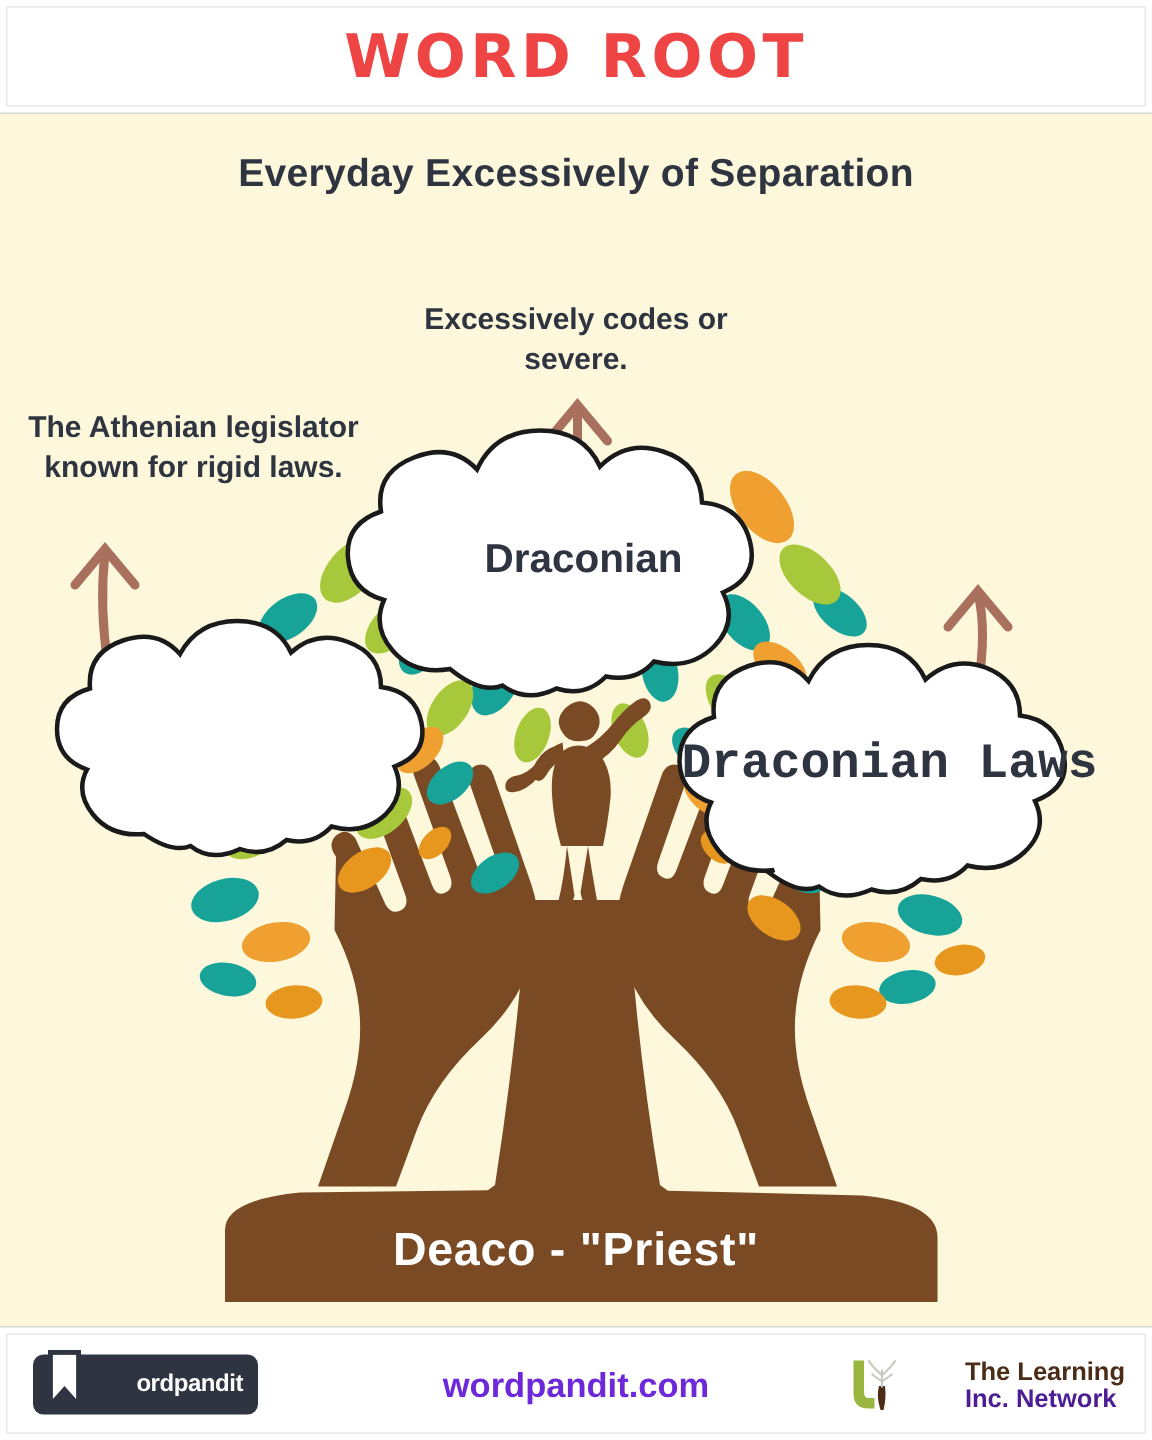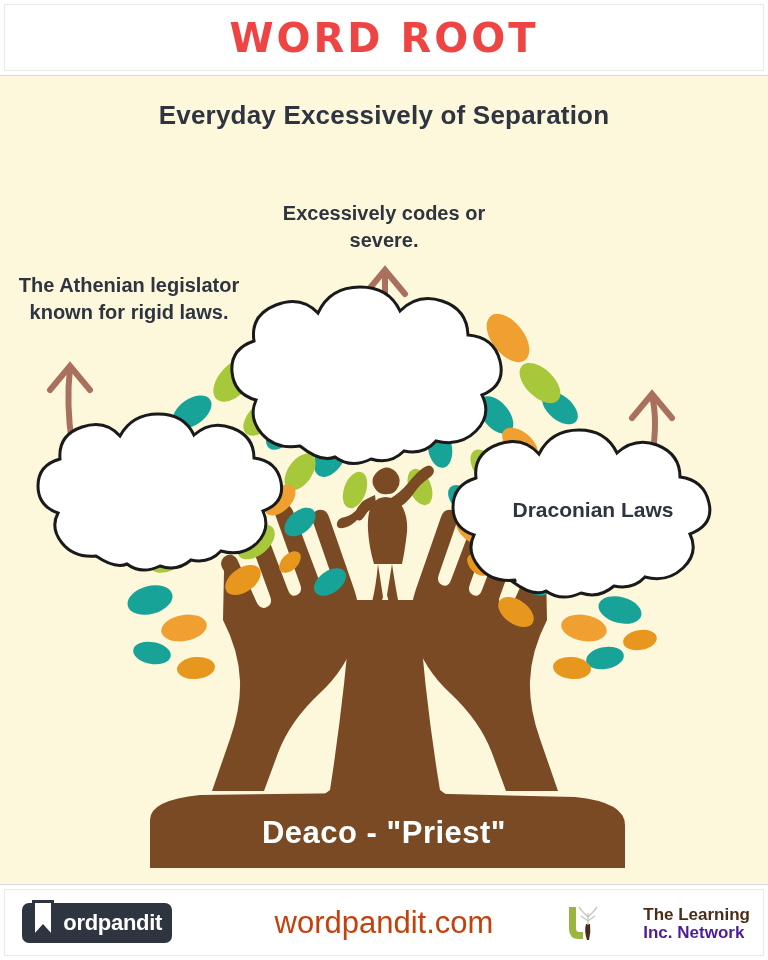--- a/index.html
+++ b/index.html
@@ -50,21 +50,21 @@
     position:absolute;left:0;top:0;width:100%;height:100%;
     display:flex;align-items:center;justify-content:center;
     text-align:center;color:#2E3440;font-weight:bold;line-height:1.15;
     pointer-events:none;
   }
   #cloud-top{left:228px;top:300px;width:322px;height:146px;}
   #cloud-top .cloud-label{font-size:27px;}
   #cloud-left{left:20px;top:422px;width:274px;height:136px;}
   #cloud-left .cloud-label{font-size:27px;}
   #cloud-right{left:452px;top:430px;width:282px;height:152px;}
-  #cloud-right .cloud-label{font-size:21px;padding-top:4px;}
+  #cloud-right .cloud-label{font-size:33px;padding-top:4px;font-family:Liberation Mono, monospace;}
 
   
   .root-label{
     position:absolute;left:0;top:815px;width:768px;text-align:center;
     font-size:31px;font-weight:bold;color:#ffffff;letter-spacing:.5px;
   }
 
   
   .footer{
     position:absolute;left:0;bottom:0;width:768px;height:76px;
@@ -74,34 +74,34 @@
   .footer:after{
     content:"";position:absolute;left:4px;right:4px;top:4px;bottom:4px;
     border:1px solid #e9e9e9;pointer-events:none;
   }
   .wp-logo{
     position:absolute;left:22px;top:18px;width:150px;height:40px;
     background:#2E3440;border-radius:7px;
     display:flex;align-items:center;justify-content:flex-end;
     padding-right:10px;box-sizing:border-box;
   }
-  .wp-logo-text{color:#ffffff;font-size:22px;font-weight:bold;letter-spacing:-.3px;}
+  .wp-logo-text{color:#ffffff;font-size:16px;font-weight:bold;letter-spacing:-.3px;}
   .wp-bookmark{
     position:absolute;left:10px;top:-3px;width:22px;height:36px;background:#2E3440;
     clip-path:polygon(0 0,100% 0,100% 100%,50% 72%,0 100%);
   }
   .wp-bookmark:before{
     content:"";position:absolute;left:3px;top:3px;width:16px;height:30px;
     background:#ffffff;
     clip-path:polygon(0 0,100% 0,100% 100%,50% 70%,0 100%);
   }
   .footer-url{
     position:absolute;left:0;top:0;width:768px;height:76px;
     display:flex;align-items:center;justify-content:center;
-    font-size:31px;font-weight:normal;color:#c2410c;
+    font-size:23px;font-weight:bold;color:#6d28d9;
   }
   .tln{
     position:absolute;right:18px;top:18px;height:42px;
     display:flex;align-items:center;gap:8px;
   }
   .tln-text{line-height:1.08;margin-left:32px;}
   .tln-l1{font-size:17px;font-weight:bold;color:#4A2C17;white-space:nowrap;}
   .tln-l2{font-size:17px;font-weight:bold;color:#4c1d95;white-space:nowrap;}
 </style>
 </head>
@@ -229,20 +229,23 @@
     <g fill="#ffffff" stroke="#1a1a1a" stroke-width="3">
       <path d="M300 446 q-24 4 -38 -12 q-14 -16 -6 -34 q-22 -6 -24 -28 q-2 -23 22 -31 q-4 -26 22 -36 q25 -10 42 8 q12 -26 42 -26 q29 0 40 24 q18 -18 42 -10 q25 8 26 34 q26 2 32 26 q6 24 -18 34 q10 20 -6 36 q-16 16 -40 10 q-12 14 -32 10 q-14 14 -33 8 q-20 10 -36 -2 q-14 6 -35 -11 Z"></path>
       <path d="M96 556 q-22 2 -34 -13 q-12 -15 -4 -30 q-20 -7 -20 -27 q0 -21 22 -27 q-2 -24 22 -32 q23 -8 38 9 q12 -22 38 -22 q26 0 36 21 q17 -15 38 -7 q22 8 22 30 q23 3 27 24 q4 21 -18 29 q8 18 -6 32 q-15 14 -36 8 q-12 13 -30 9 q-14 12 -31 6 q-19 9 -33 -2 q-12 5 -31 -8 Z"></path>
       <path d="M516 580 q-24 3 -37 -13 q-13 -16 -5 -32 q-21 -7 -21 -28 q0 -22 23 -29 q-3 -25 23 -34 q24 -8 40 10 q12 -24 40 -24 q27 0 38 23 q18 -16 40 -8 q23 9 23 32 q24 3 29 26 q5 22 -19 31 q9 19 -7 34 q-16 15 -38 9 q-12 13 -31 9 q-15 13 -33 7 q-20 9 -35 -2 q-13 6 -33 -9 Z"></path>
     </g>
   </svg>
 
   <div class="callout callout-left">The Athenian legislator known for rigid laws.</div>
   <div class="callout callout-top">Excessively codes or severe.</div>
 
+  <div class="cloud" id="cloud-top">
+    <div class="cloud-label">Draconian</div>
+  </div>
   <div class="cloud" id="cloud-right">
     <div class="cloud-label">Draconian Laws</div>
   </div>
 
   <div class="root-label">Deaco - "Priest"</div>
 
   <div class="footer">
 
     <div class="wp-logo">
       <span class="wp-bookmark"></span>

